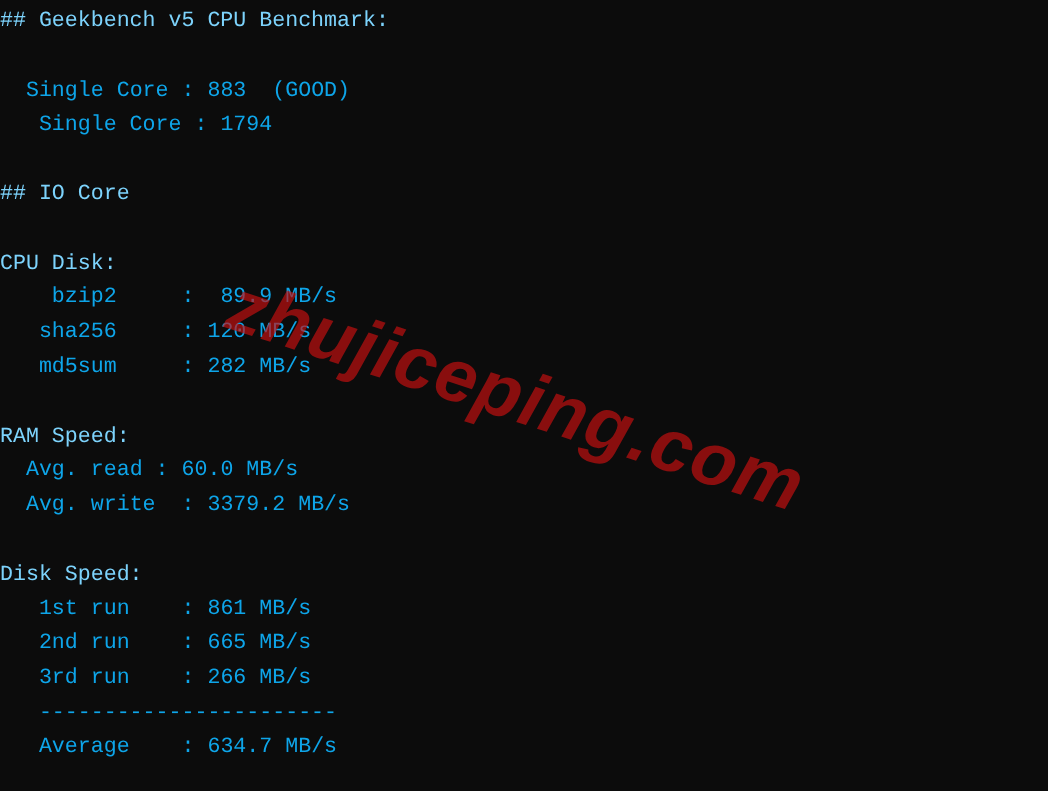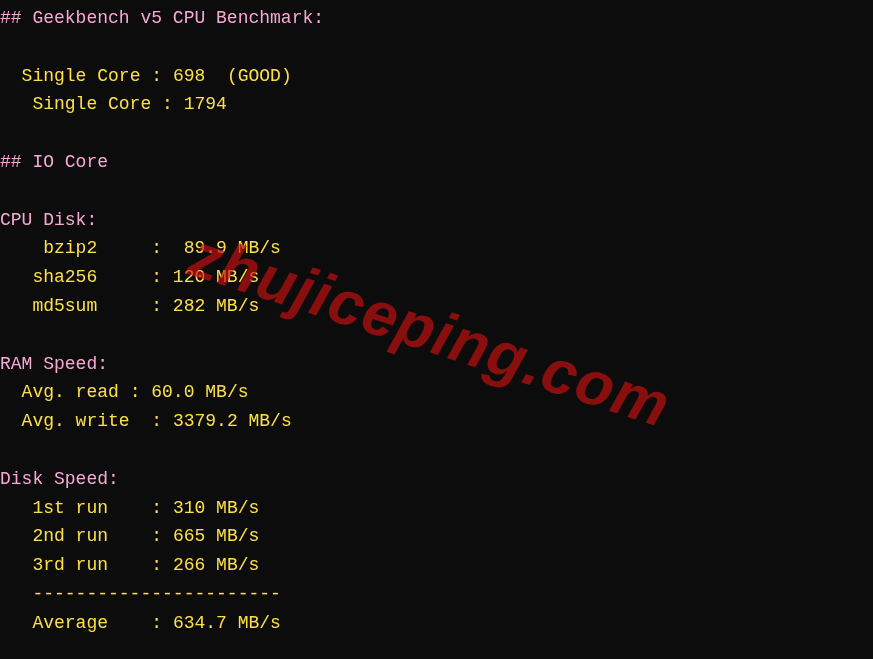--- a/index.html
+++ b/index.html
@@ -16,22 +16,22 @@
     position: relative;
   }
   pre {
     margin: 0;
     padding: 4px 0 0 0;
     font-family: inherit;
     font-size: inherit;
     line-height: inherit;
     white-space: pre;
   }
-  .cyan { color: #f9a8d4; }
-  .white { color: #fde047; }
+  .cyan { color: #7dd3fc; }
+  .white { color: #0ea5e9; }
   .watermark {
     position: absolute;
     font-family: Arial, sans-serif;
     font-weight: bold;
     font-style: italic;
     font-size: 62px;
     color: #cc1010;
     opacity: 0.65;
     left: 430px;
     top: 330px;
@@ -39,34 +39,34 @@
     pointer-events: none;
     white-space: nowrap;
     letter-spacing: 1px;
   }
 </style>
 </head>
 <body>
 
 <pre><span class="cyan">## Geekbench v5 CPU Benchmark:</span>
 
-  <span class="white">Single Core</span> <span class="white">:</span> <span class="white">698</span>  <span class="white">(GOOD)</span>
+  <span class="white">Single Core</span> <span class="white">:</span> <span class="white">883</span>  <span class="white">(GOOD)</span>
    <span class="white">Single Core</span> <span class="white">:</span> <span class="white">1794</span>
 
 <span class="cyan">## IO Core</span>
 
 <span class="cyan">CPU Disk:</span>
     <span class="white">bzip2</span>     <span class="white">:</span>  <span class="white">89.9 MB/s</span>
    <span class="white">sha256</span>     <span class="white">:</span> <span class="white">120 MB/s</span>
    <span class="white">md5sum</span>     <span class="white">:</span> <span class="white">282 MB/s</span>
 
 <span class="cyan">RAM Speed:</span>
   <span class="white">Avg. read</span> <span class="white">:</span> <span class="white">60.0 MB/s</span>
   <span class="white">Avg. write</span>  <span class="white">:</span> <span class="white">3379.2 MB/s</span>
 
 <span class="cyan">Disk Speed:</span>
-   <span class="white">1st run</span>    <span class="white">:</span> <span class="white">310 MB/s</span>
+   <span class="white">1st run</span>    <span class="white">:</span> <span class="white">861 MB/s</span>
    <span class="white">2nd run</span>    <span class="white">:</span> <span class="white">665 MB/s</span>
    <span class="white">3rd run</span>    <span class="white">:</span> <span class="white">266 MB/s</span>
    <span class="white">-----------------------</span>
    <span class="white">Average</span>    <span class="white">:</span> <span class="white">634.7 MB/s</span></pre>
 
 <div class="watermark">zhujiceping.com</div>
 
 </body></html>

